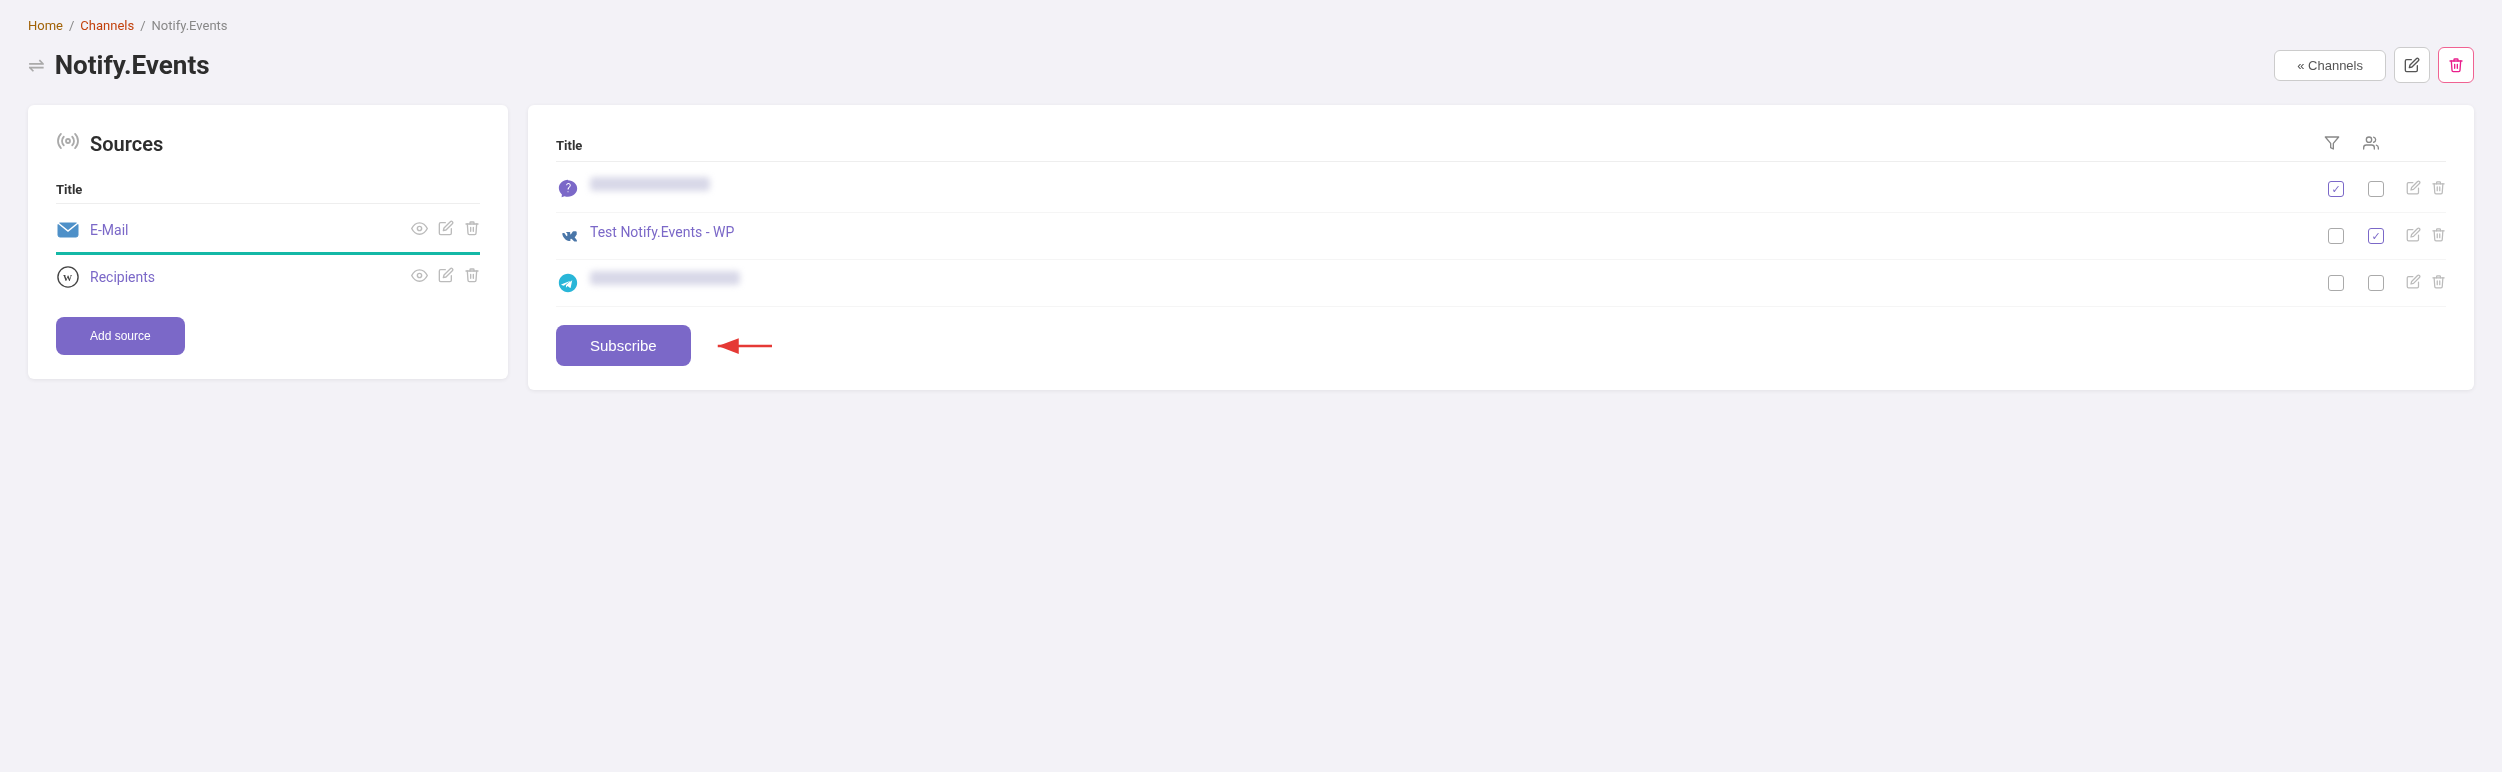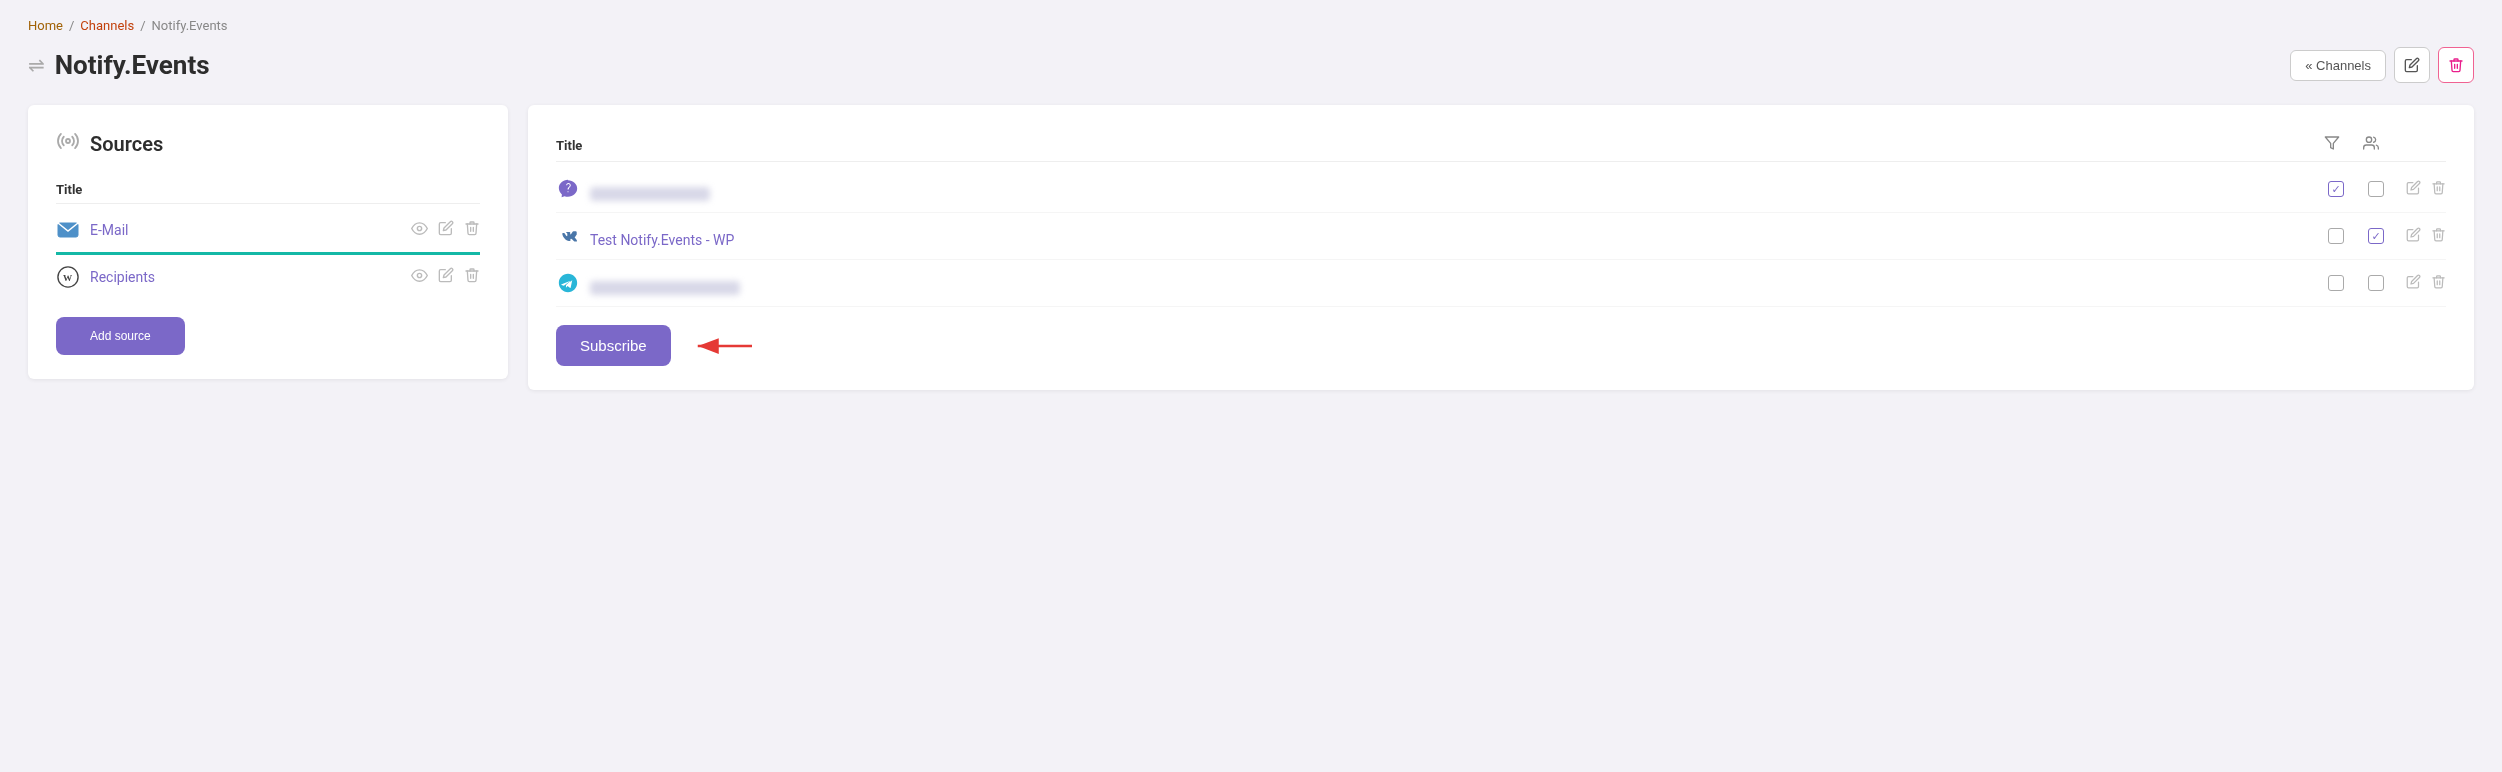--- a/index.html
+++ b/index.html
@@ -44,21 +44,21 @@
 
     .header-actions {
       display: flex;
       align-items: center;
       gap: 8px;
     }
     .channels-btn {
       background: #fff;
       border: 1px solid #ccc;
       border-radius: 6px;
-      padding: 7px 14px;
+      padding: 7px 22px;
       font-size: 13px;
       color: #555;
       cursor: pointer;
       display: flex;
       align-items: center;
       gap: 5px;
     }
     .icon-btn {
       background: #fff;
       border: 1.5px solid #ccc;
@@ -199,21 +199,21 @@
       display: grid;
       grid-template-columns: 1fr 40px 40px 50px;
       align-items: center;
       padding: 11px 0;
       border-bottom: 1px solid #f5f5f5;
     }
     .recipient-row:last-of-type { border-bottom: none; }
 
     .recipient-name-cell {
       display: flex;
-      align-items: flex-end;
+      align-items: flex-start;
       gap: 10px;
     }
     .recipient-icon {
       width: 24px;
       height: 24px;
       border-radius: 50%;
       display: flex;
       align-items: center;
       justify-content: center;
       font-size: 15px;
@@ -270,21 +270,21 @@
       display: flex;
       align-items: center;
       gap: 18px;
       margin-top: 18px;
     }
     .subscribe-btn {
       background: #7b68c8;
       color: #fff;
       border: none;
       border-radius: 8px;
-      padding: 12px 24px;
+      padding: 12px 34px;
       font-size: 15px;
       font-weight: 500;
       cursor: pointer;
     }
 
     .arrow-indicator {
       display: flex;
       align-items: center;
     }
     .arrow-indicator svg {

